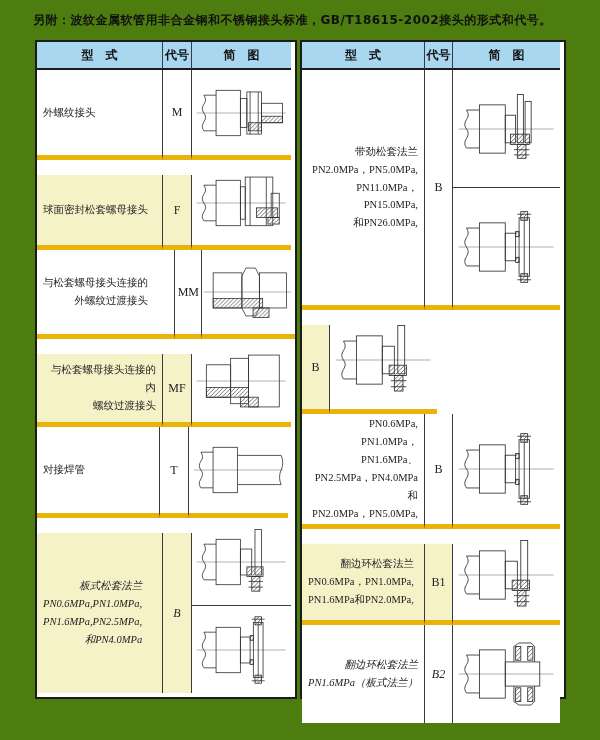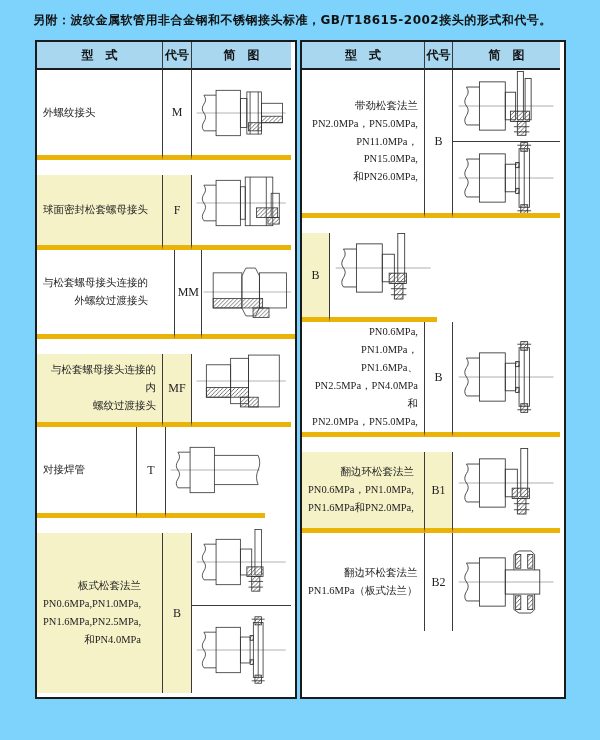--- a/index.html
+++ b/index.html
@@ -1,28 +1,28 @@
 <!DOCTYPE html>
 <html><head>
 <meta charset="utf-8">
 <style>
   html,body{margin:0;padding:0;background:#fff;}
-  .page{position:relative;width:600px;height:740px;background:#7dd3fc;overflow:hidden;
+  .page{position:relative;width:600px;height:740px;background:#4d7c0f;overflow:hidden;
         font-family:"Liberation Serif","DejaVu Serif",serif;color:#1c1c1c;}
   .title{position:absolute;left:33px;top:12px;width:540px;
          font-family:"DejaVu Sans","Liberation Sans",sans-serif;
          font-size:12px;font-weight:bold;color:#111;letter-spacing:0.5px;}
   .tbl{position:absolute;top:40px;border:2px solid #1b1b1b;background:#fff;}
   .tbl-left{left:35px;width:258px;height:655px;}
   .tbl-right{left:300px;width:262px;height:655px;}
   .row{display:flex;width:100%;text-align:right;}
   .cell{box-sizing:border-box;border-right:1px solid #3a3a3a;border-bottom:5px solid #eab308;
         display:flex;align-items:center;overflow:hidden;background:#fff;}
   .nbr{border-right:none;}
-  .nbb{border-bottom:none;}
+  .nbb{border-bottom:none;font-style:italic;}
   .hdr{background:#aad7f0;justify-content:center;font-weight:bold;font-size:12px;
        font-family:"DejaVu Sans","Liberation Sans",sans-serif;
        border-bottom:2px solid #1b1b1b;color:#111;}
   .type{padding:4px 6px;font-size:10.5px;line-height:1.7;white-space:pre-line;color:#222;}
   .code{justify-content:center;font-size:12px;color:#222;}
   .diag{justify-content:center;padding:0;}
   .hl{background:#f5f2c8;margin-top:15px;}
   .diag-stack{display:flex;flex-direction:column;width:100%;height:100%;}
   .diag-sub{flex:1;display:flex;align-items:center;justify-content:center;overflow:hidden;}
   .diag-sub.divide{border-bottom:1px solid #3a3a3a;}
@@ -184,21 +184,21 @@
 螺纹过渡接头</div>
       <div class="cell code hl" style="width:29px">MF</div>
       <div class="cell diag nbr" style="width:99px">
         <svg class="dsvg" width="94" height="78" viewBox="0 0 116 84">
             <use href="#g-mf"></use>
           </svg>
       </div>
     </div>
 
     <div class="row" style="height:91px">
-      <div class="cell type" style="width:100px">对接焊管</div>
+      <div class="cell type" style="width:123px">对接焊管</div>
       <div class="cell code" style="width:29px">T</div>
       <div class="cell diag nbr" style="width:99px">
         <svg class="dsvg" width="94" height="78" viewBox="0 0 116 84">
             <use href="#g-t"></use>
           </svg>
       </div>
     </div>
 
     <div class="row" style="height:175px">
       <div class="cell type hl nbb" style="width:126px">板式松套法兰
@@ -223,21 +223,21 @@
     </div>
   </div>
 
   <div class="tbl tbl-right">
     <div class="row" style="height:28px">
       <div class="cell hdr" style="width:123px">型　式</div>
       <div class="cell hdr" style="width:28px">代号</div>
       <div class="cell hdr nbr" style="width:107px">简　图</div>
     </div>
 
-    <div class="row" style="height:148px">
+    <div class="row" style="height:240px">
       <div class="cell type" style="width:123px">带劲松套法兰
 PN2.0MPa，PN5.0MPa,
 PN11.0MPa，PN15.0MPa,
 和PN26.0MPa,</div>
       <div class="cell code" style="width:28px">B</div>
       <div class="cell diag nbr" style="width:107px">
         <div class="diag-stack">
           <div class="diag-sub divide">
             <svg class="dsvg" width="100" height="80" viewBox="0 0 116 84">
                 <use href="#g-fl-tall2"></use>

